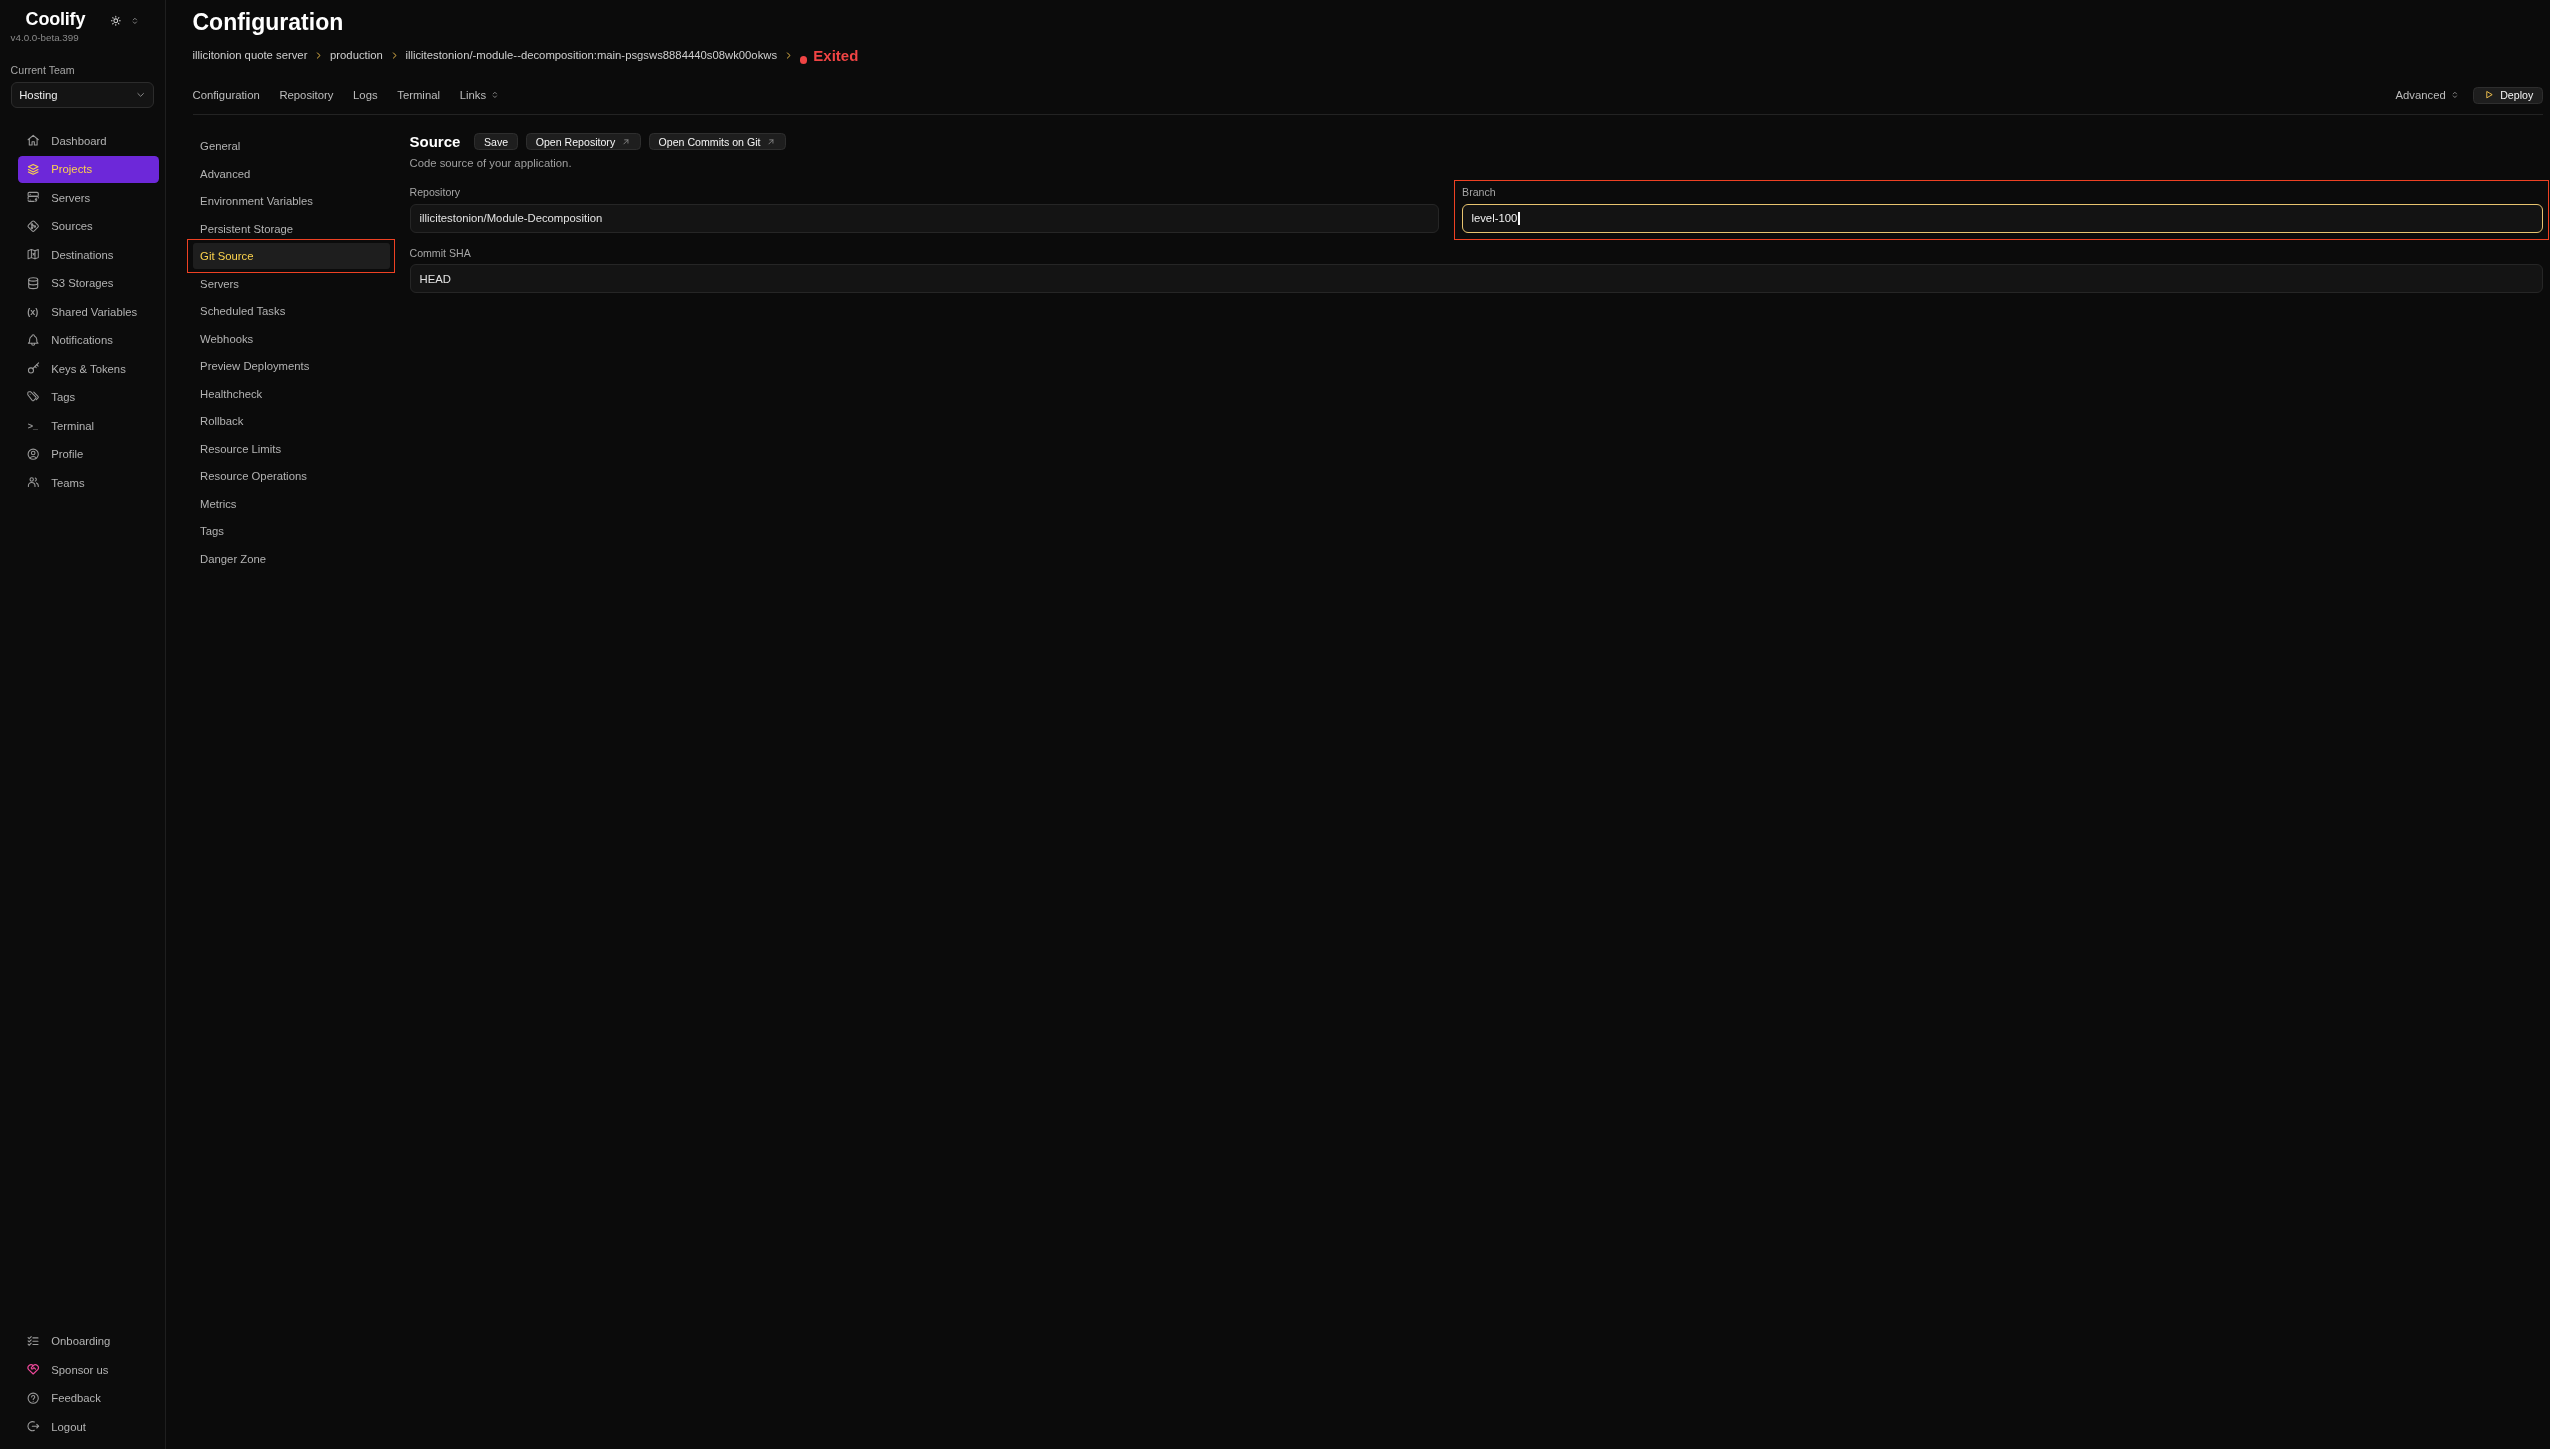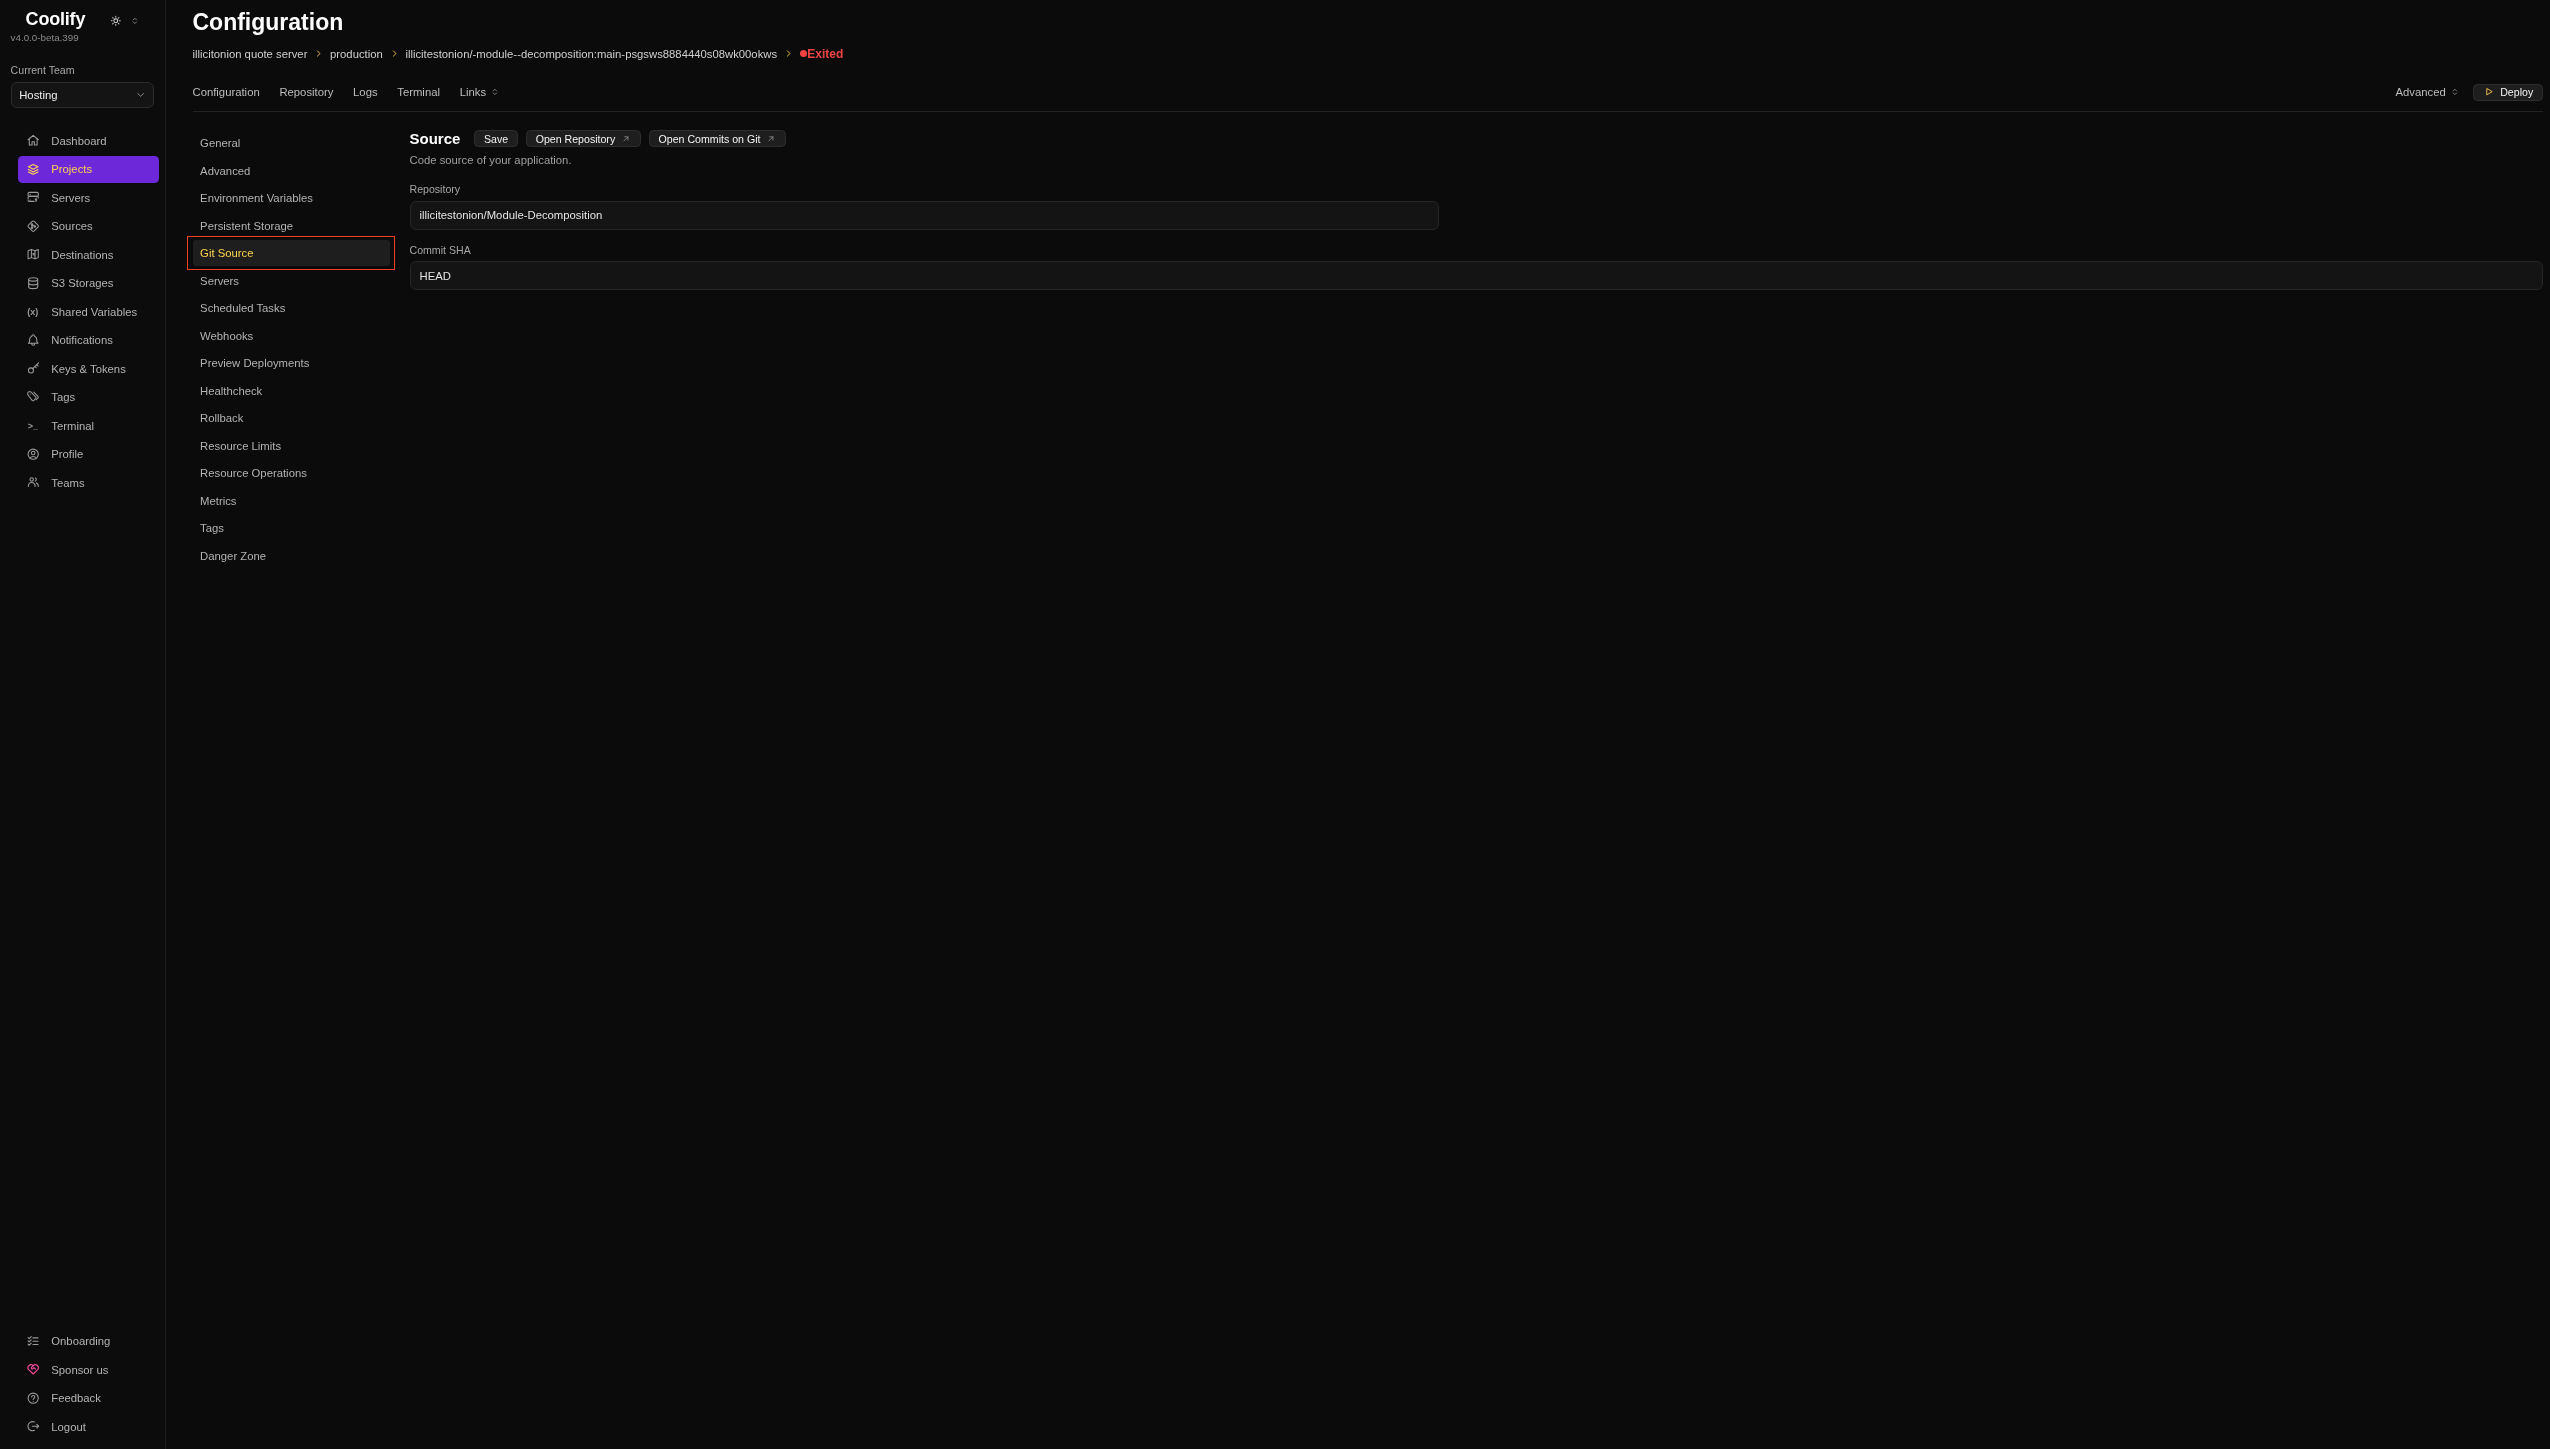--- a/index.html
+++ b/index.html
@@ -34,21 +34,21 @@
   .nav-item .ic.pink { color:#ec4899; }
   .nav-footer { margin-top:auto; }
   .txt-icon { font-size:9px; font-weight:700; font-family:"Liberation Sans",sans-serif; }
 
   
   .main { flex:1; padding:9px 6.8px 0 26.5px; overflow:hidden; }
   .page-title { font-size:23px; line-height:27px; font-weight:700; color:#ffffff; }
   .crumbs { margin-top:10.6px; display:flex; align-items:center; gap:6.8px; font-size:11.3px; color:#cfcfcf; }
   .crumb { cursor:pointer; }
   .crumb-sep { display:flex; color:#e9b949; }
-  .status { display:flex; align-items:center; color:#f04444; font-weight:700; font-size:12px; }
+  .status { display:flex; align-items:flex-end; gap:6px; color:#f04444; font-weight:700; font-size:15px; }
   .dot { width:7.6px; height:7.6px; border-radius:50%; background:#f04444; }
 
   .tabs-row { margin-top:23px; display:flex; align-items:center; gap:19.7px; font-size:11.3px; color:#bdbdbd; }
   .tab { cursor:pointer; display:flex; align-items:center; gap:3.8px; }
   .tabs-right { margin-left:auto; display:flex; align-items:center; gap:13.6px; }
   .adv { display:flex; align-items:center; gap:3.8px; cursor:pointer; color:#bdbdbd; }
   .btn { height:17px; padding:0 9px; background:#1e1e1e; border:0.8px solid #2e2e2e; border-radius:4.5px;
          color:#f5f5f5; font-size:10.6px; display:inline-flex; align-items:center; gap:6px;
          cursor:pointer; white-space:nowrap; font-family:inherit; }
   .divider { margin-top:10.6px; border-bottom:0.8px solid #232323; }
@@ -394,20 +394,28 @@
               </span>
           </button>
         </div>
         <div class="desc">Code source of your application.</div>
 
         <div class="form">
           <div class="field">
             <label>Repository</label>
             <input class="tb" type="text" value="illicitestonion/Module-Decomposition" style="">
           </div>
+          <div class="field field-branch">
+            <label>Branch</label>
+            <div class="branch-box">
+              <span>level-100</span>
+              <span class="caret"></span>
+            </div>
+            <span class="annot annot-branch"></span>
+          </div>
           <div class="field full">
             <label>Commit SHA</label>
             <input class="tb" type="text" value="HEAD" style="">
           </div>
         </div>
       </div>
     </div>
   </main>
 </div>
 

